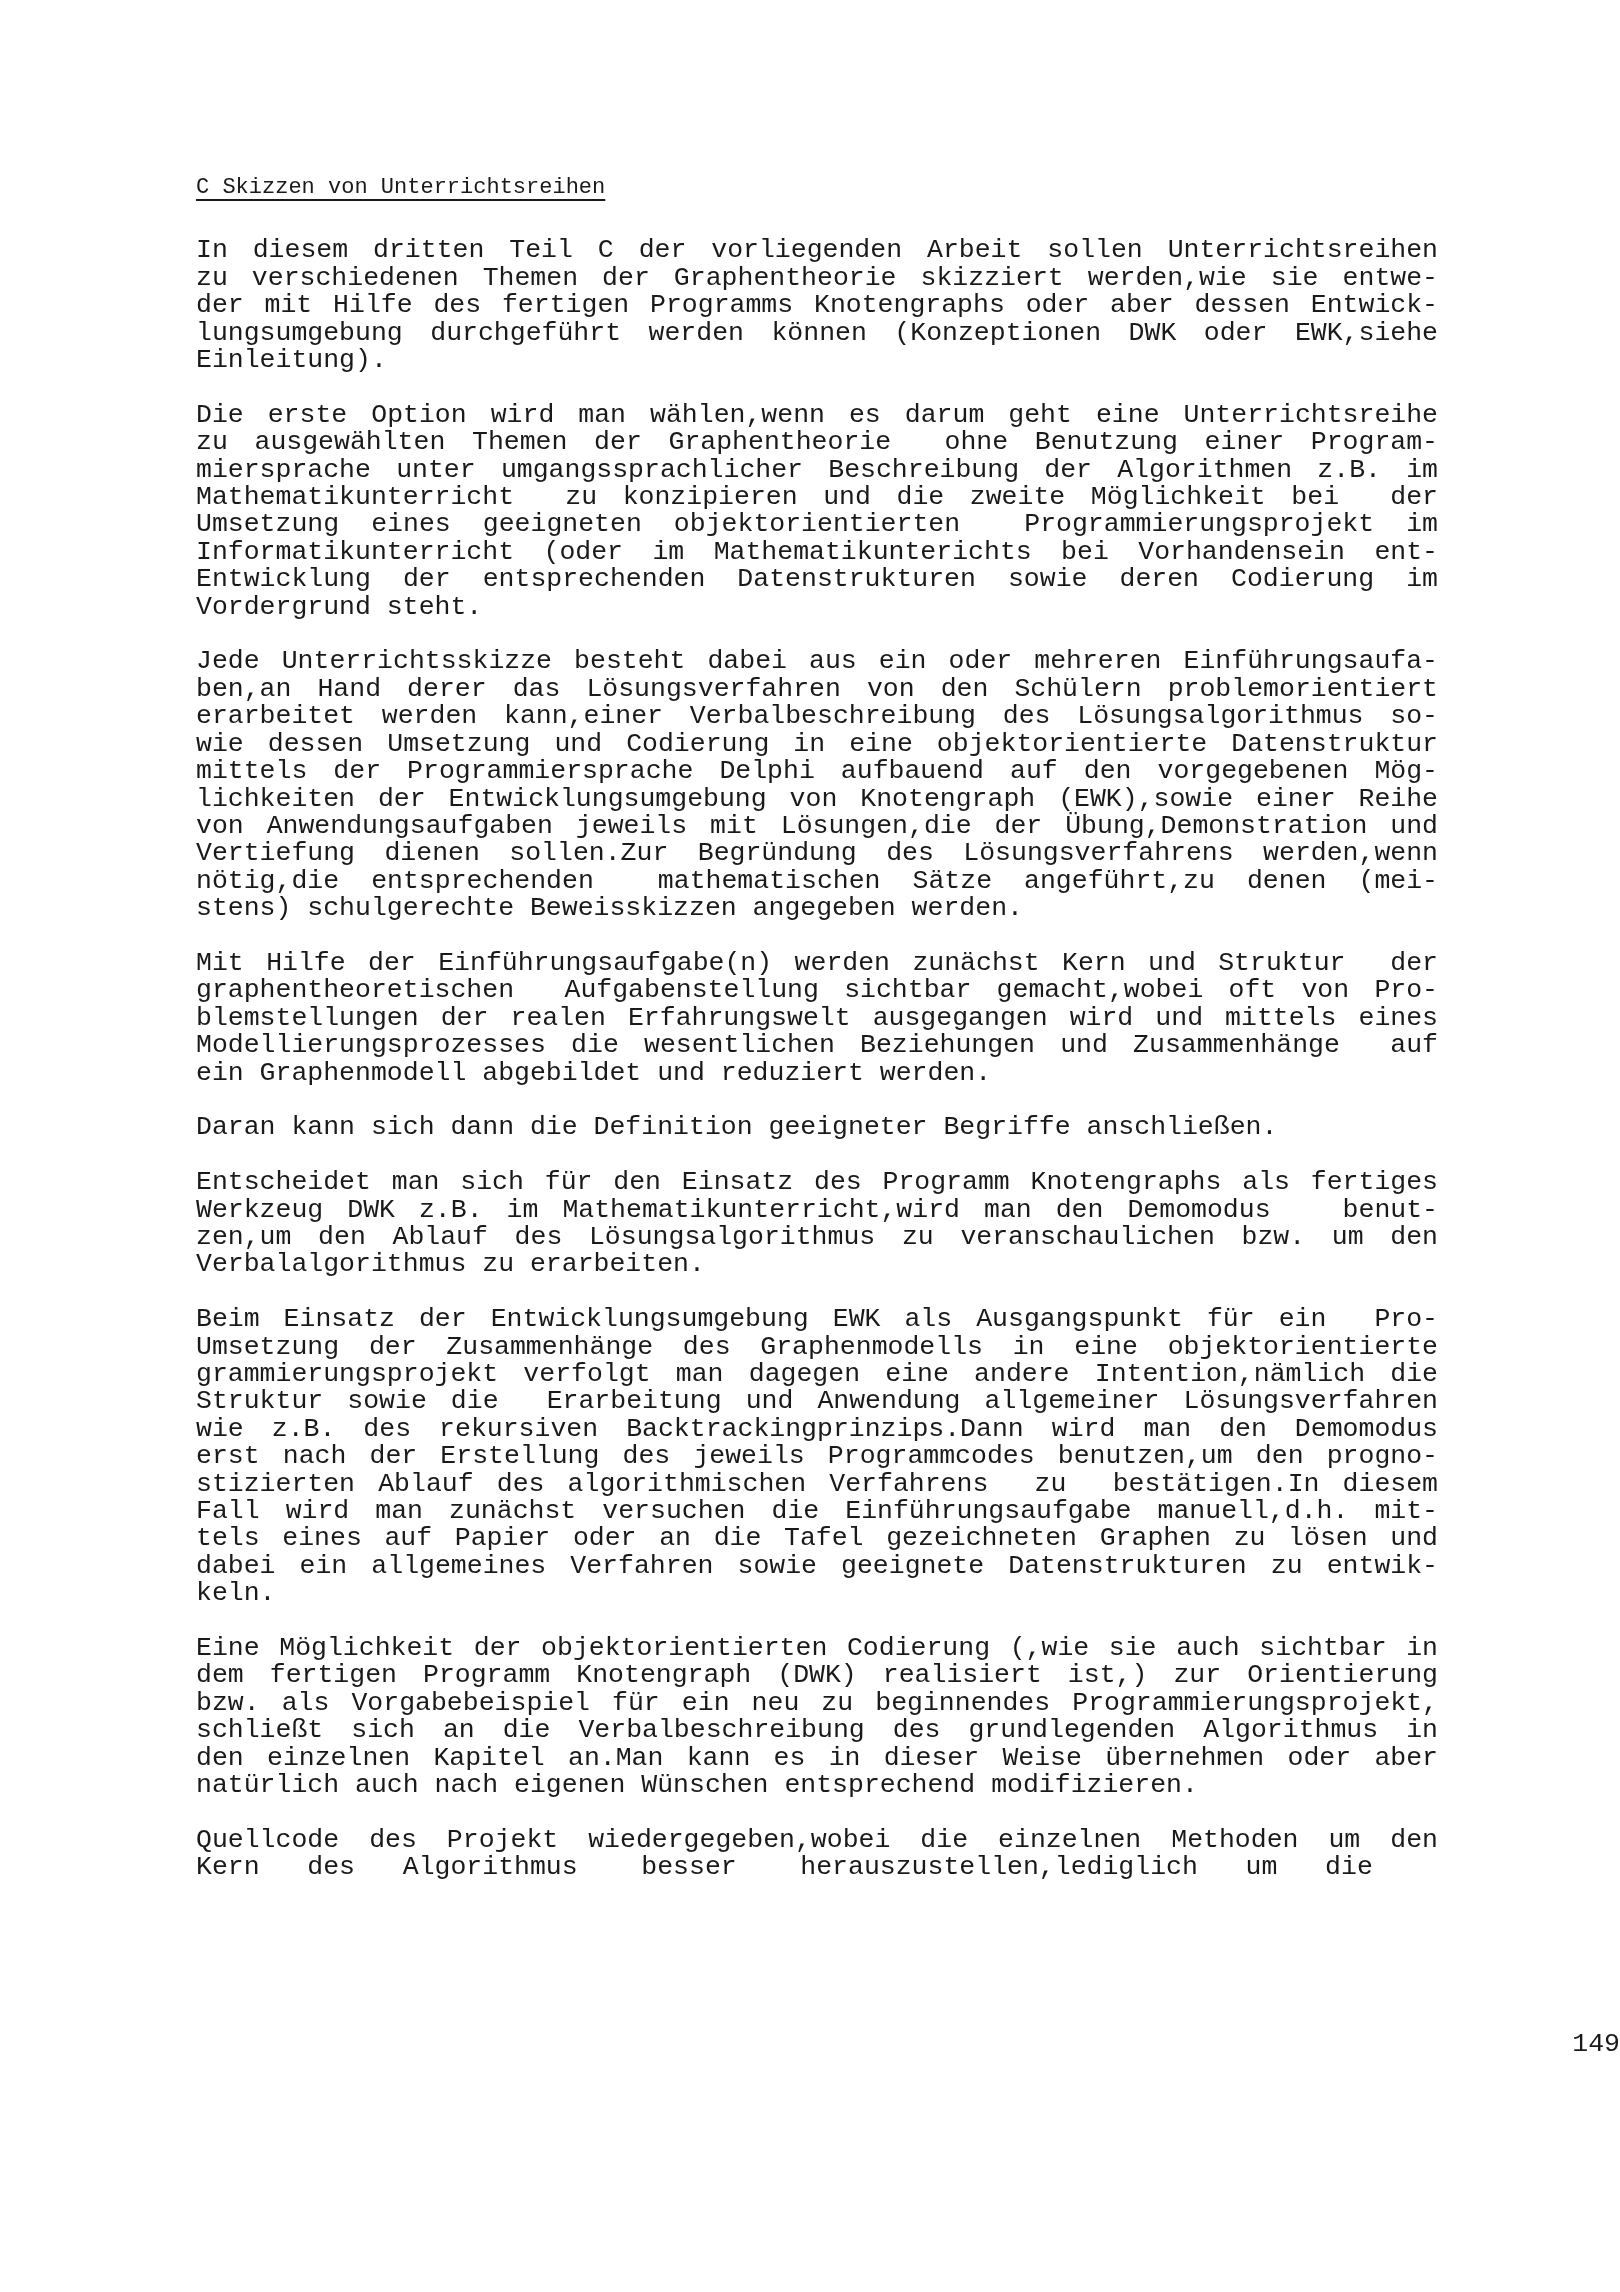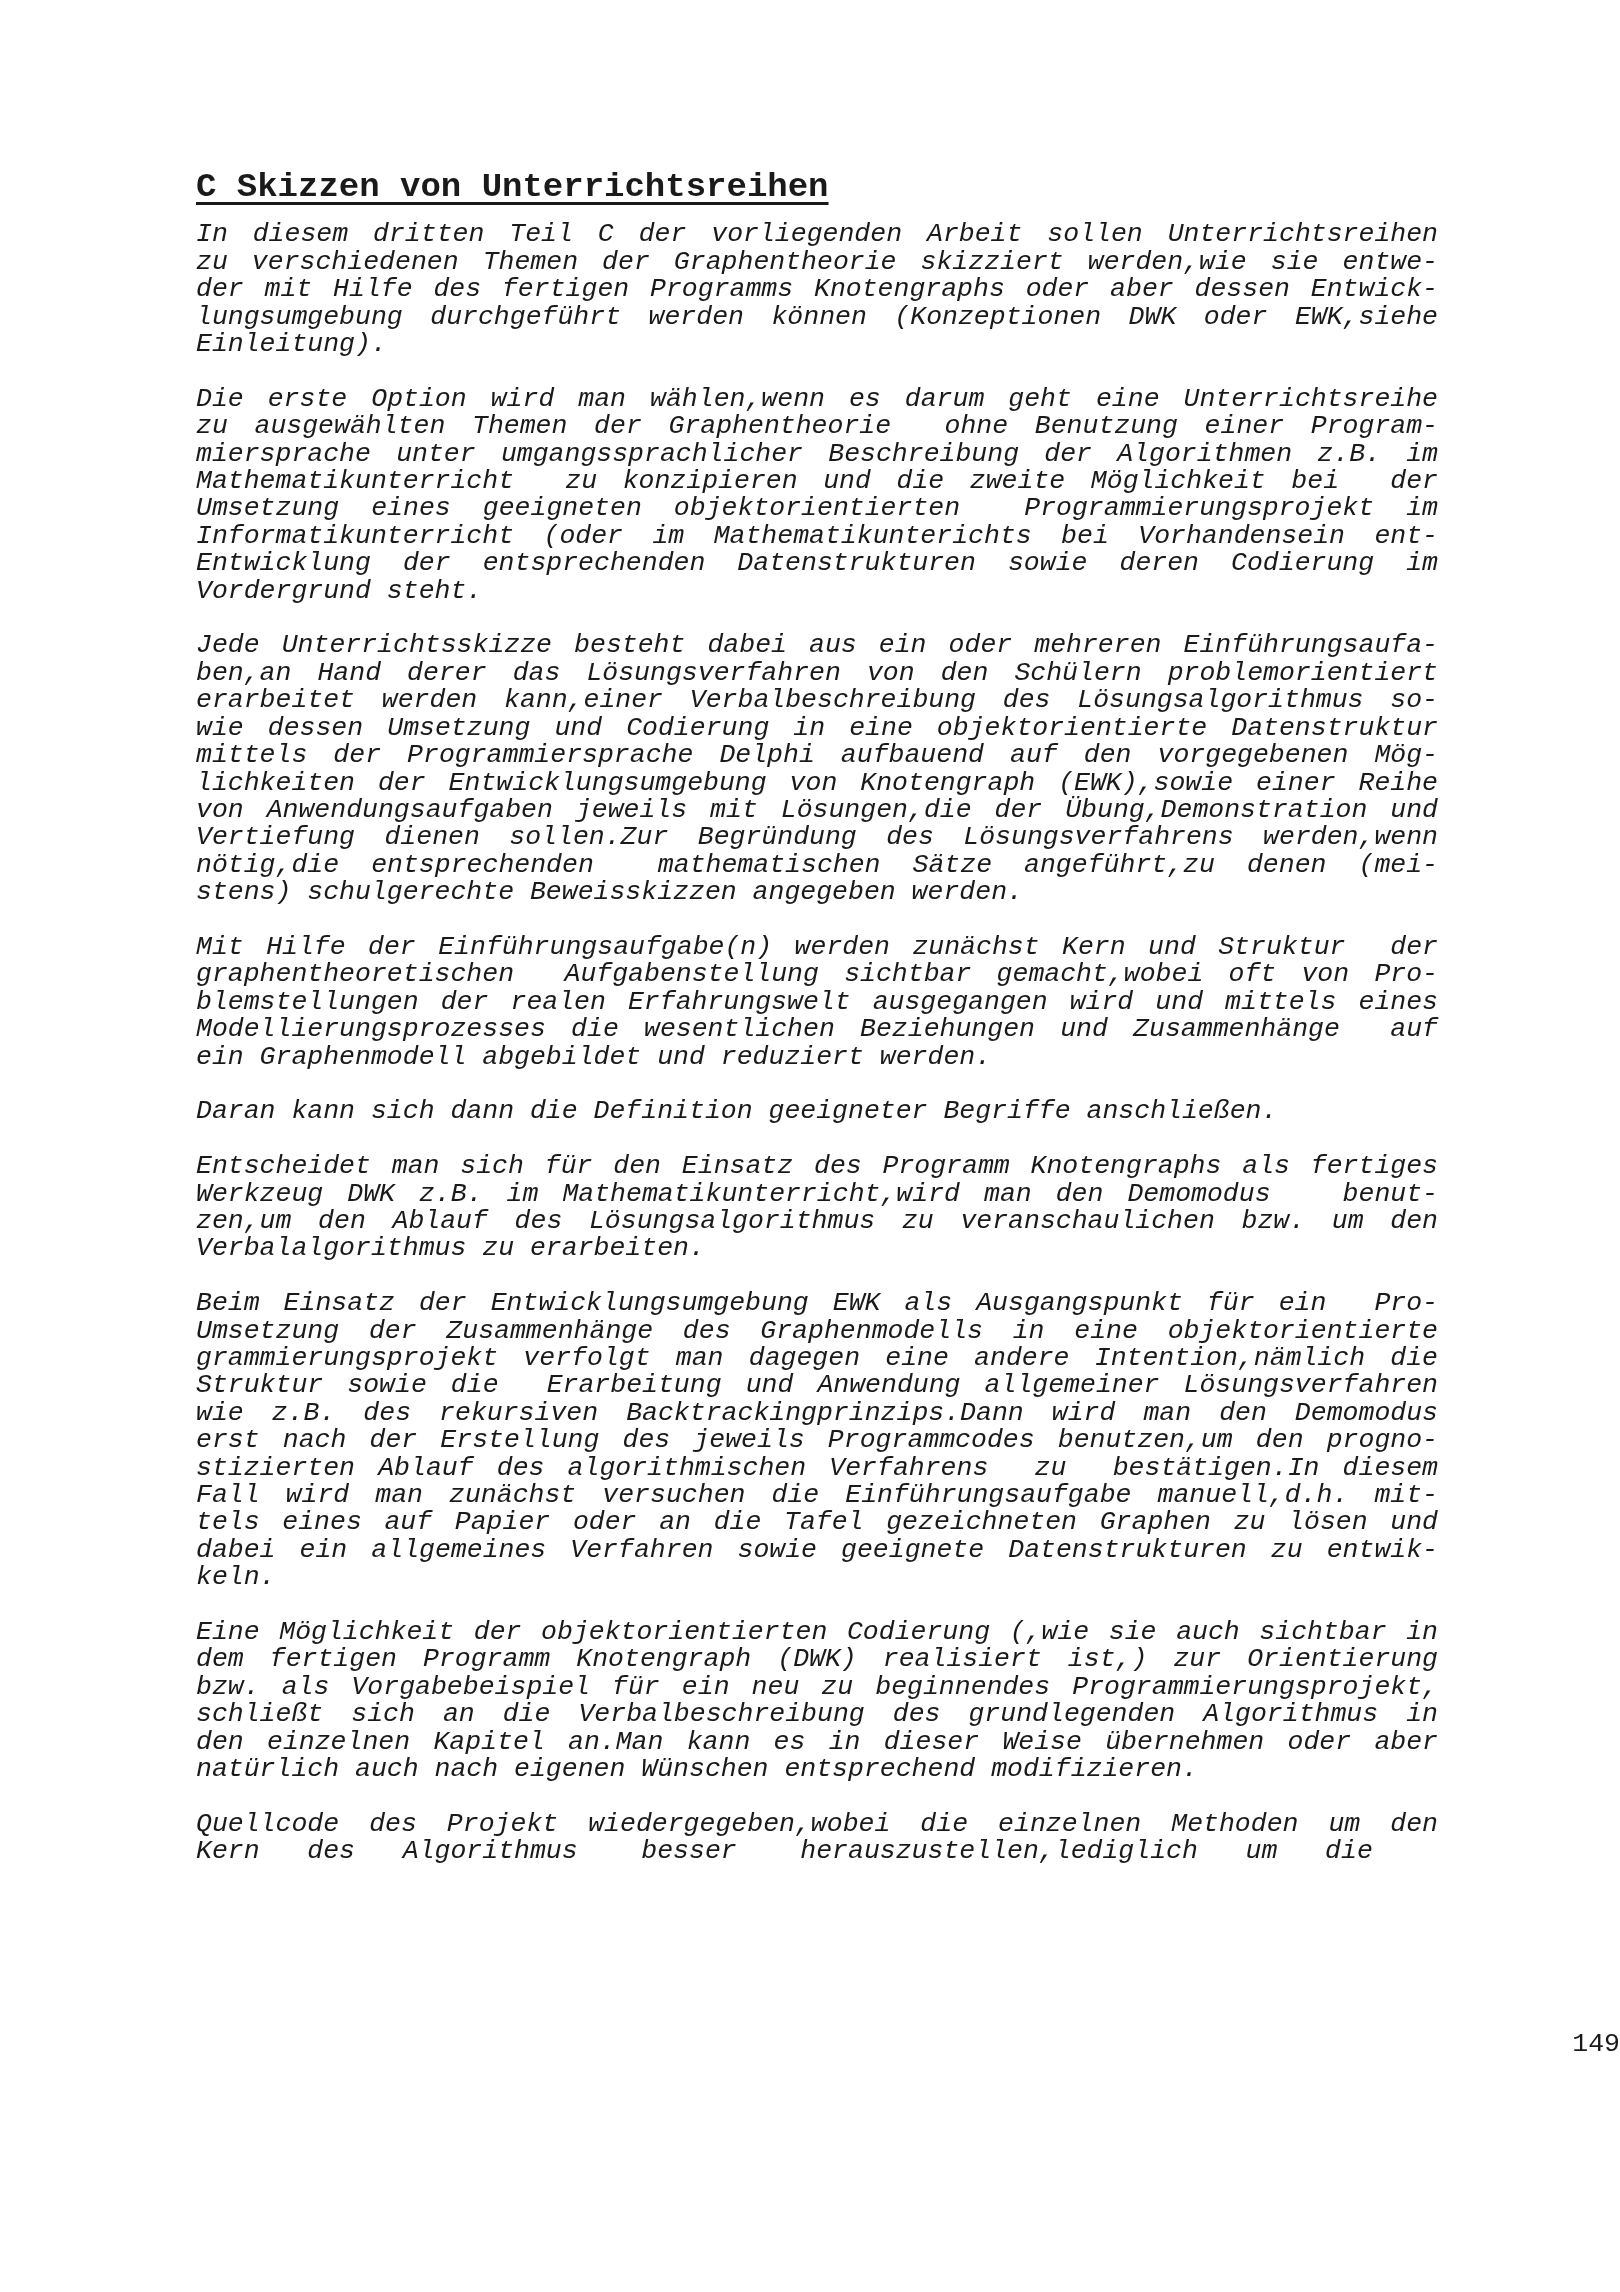--- a/index.html
+++ b/index.html
@@ -15,31 +15,30 @@
     color: #1a1a1a;
     overflow: hidden;
   }
   .page-content {
     position: absolute;
     left: 196px;
     top: 174px;
     width: 1242px;
   }
   .doc-title {
-    font-size: 34px;
+    font-size: 22px;
     line-height: 27.4px;
-    font-weight: bold;
+    font-weight: normal;
     text-decoration: underline;
     text-underline-offset: 5.9px;
     white-space: pre;
-    margin-bottom: 20px;
+    margin-bottom: 36px;
   }
   .para {
     margin-bottom: 27.4px;
-    font-style: italic;
   }
   .line {
     font-size: 26.5px;
     line-height: 27.4px;
     white-space: pre-wrap;
     text-align: justify;
     text-align-last: justify;
   }
   .line.last {
     text-align: left;

